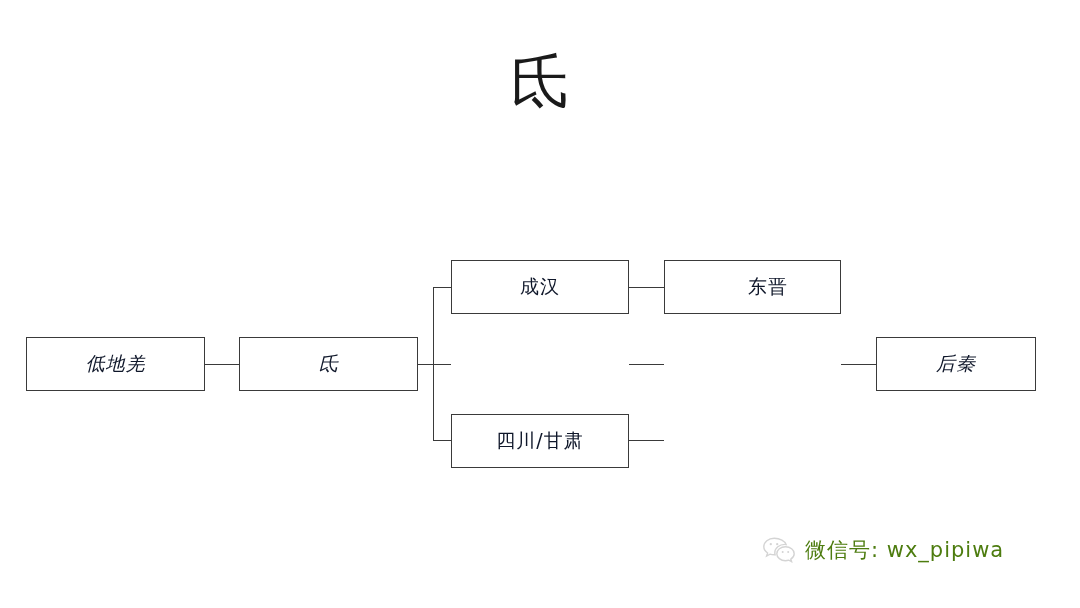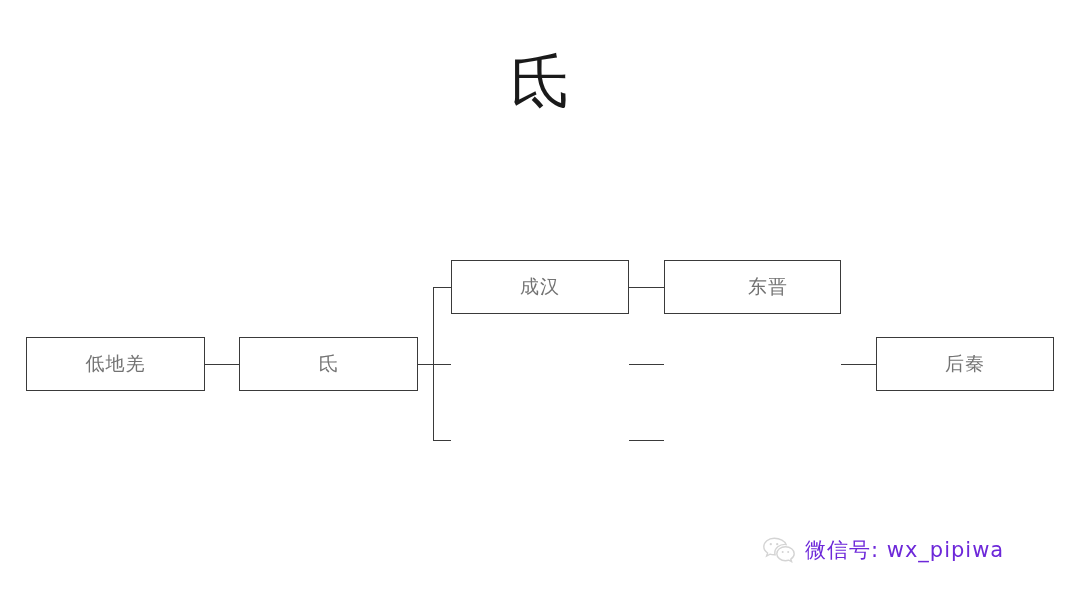--- a/index.html
+++ b/index.html
@@ -33,34 +33,34 @@
   
   .node {
     position: absolute;
     box-sizing: border-box;
     border: 1px solid #3a3a3a;
     background: #ffffff;
     display: flex;
     align-items: center;
     justify-content: center;
     font-size: 19px;
-    color: #737373;
+    color: #0f172a;
     letter-spacing: 1px;
     white-space: nowrap;
   }
 
   
   .col1 { left: 26px;  width: 179px; }
   .col2 { left: 239px; width: 179px; }
   .col3 { left: 451px; width: 178px; }
   .col4 { left: 664px; width: 177px; padding-left: 31px; }
-  .col5 { left: 876px; width: 178px; }
+  .col5 { left: 876px; width: 160px; }
 
   .rowTop { top: 260px; height: 54px; }
-  .rowMid { top: 337px; height: 54px; }
+  .rowMid { top: 337px; height: 54px; font-style: italic; }
   .rowBot { top: 414px; height: 54px; }
 
   
   .hline {
     position: absolute;
     height: 1px;
     background: #3a3a3a;
   }
   .vline {
     position: absolute;
@@ -74,21 +74,21 @@
     left: 762px;
     top: 536px;
     display: flex;
     align-items: center;
     gap: 9px;
     color: #cfcfcf;
     font-size: 21px;
     letter-spacing: 1px;
     white-space: nowrap;
   }
-  .watermark .wm-text { color: #6d28d9; }
+  .watermark .wm-text { color: #4d7c0f; }
   .wechat-icon { display: block; }
 </style>
 </head>
 <body>
 
 <div id="canvas">
 
   <div class="title">氐</div>
 
   <div class="hline" style="left:205px; top:364px; width:34px;"></div>
@@ -104,20 +104,21 @@
   <div class="hline" style="left:629px; top:287px; width:35px;"></div>
   <div class="hline" style="left:629px; top:364px; width:35px;"></div>
   <div class="hline" style="left:629px; top:440px; width:35px;"></div>
 
   <div class="hline" style="left:841px; top:364px; width:35px;"></div>
 
   <div class="node col1 rowMid">低地羌</div>
   <div class="node col2 rowMid">氐</div>
 
   <div class="node col3 rowTop">成汉</div>
+  <div class="node col3 rowBot">四川/甘肃</div>
 
   <div class="node col4 rowTop">东晋</div>
 
   <div class="node col5 rowMid">后秦</div>
 
   <div class="watermark">
     <span>
       <svg class="wechat-icon" width="34" height="28" viewBox="0 0 34 28" aria-hidden="true">
         <path d="M12.2 2.2C6.4 2.2 1.8 6.0 1.8 10.6c0 2.6 1.5 4.9 3.8 6.4l-1.0 3.0 3.4-1.8c1.3 0.4 2.7 0.6 4.2 0.6 0.3 0 0.6 0 0.9 0 -0.2-0.7-0.3-1.4-0.3-2.1 0-4.6 4.5-8.3 10.1-8.3 0.4 0 0.8 0 1.2 0.1C22.9 5.2 18.1 2.2 12.2 2.2z" fill="none" stroke="#d4d4d4" stroke-width="1.4"></path>
         <circle cx="8.8" cy="8.2" r="1.15" fill="#d4d4d4"></circle>

